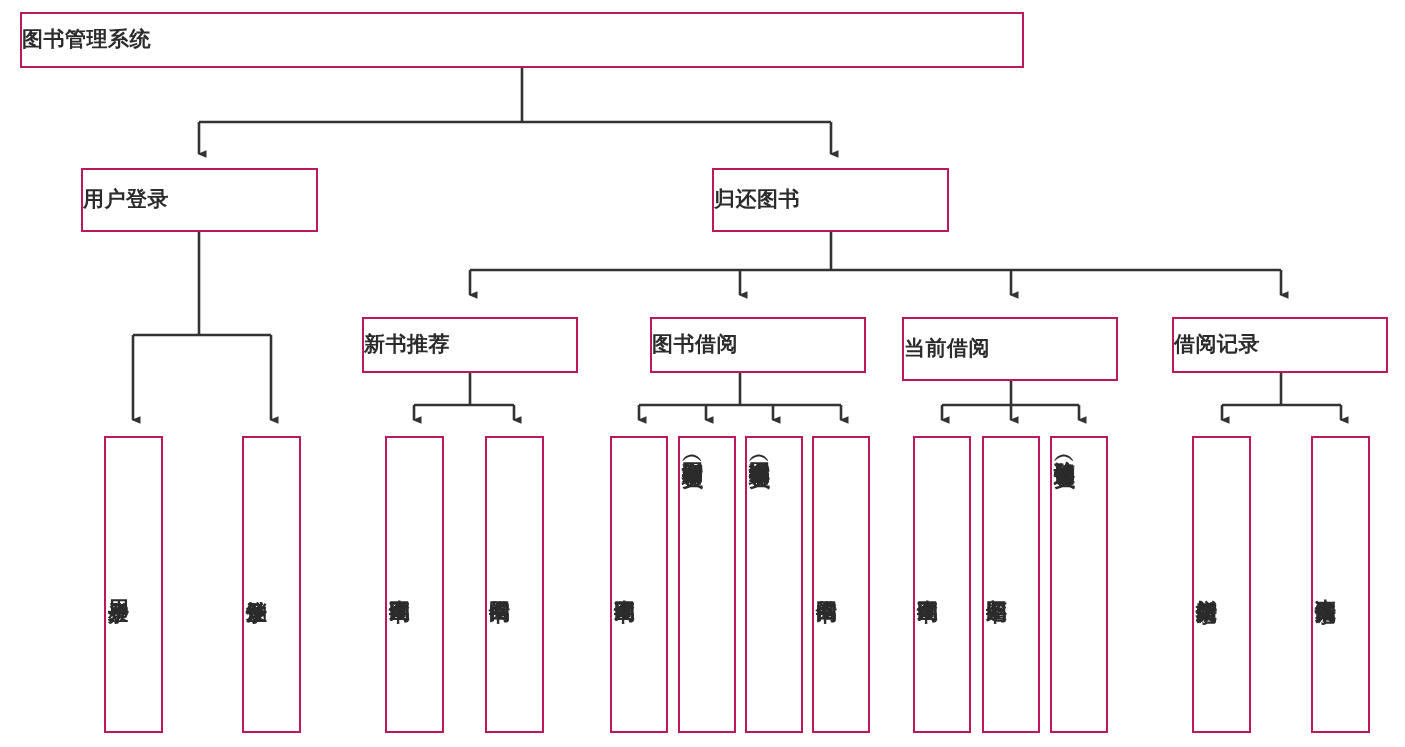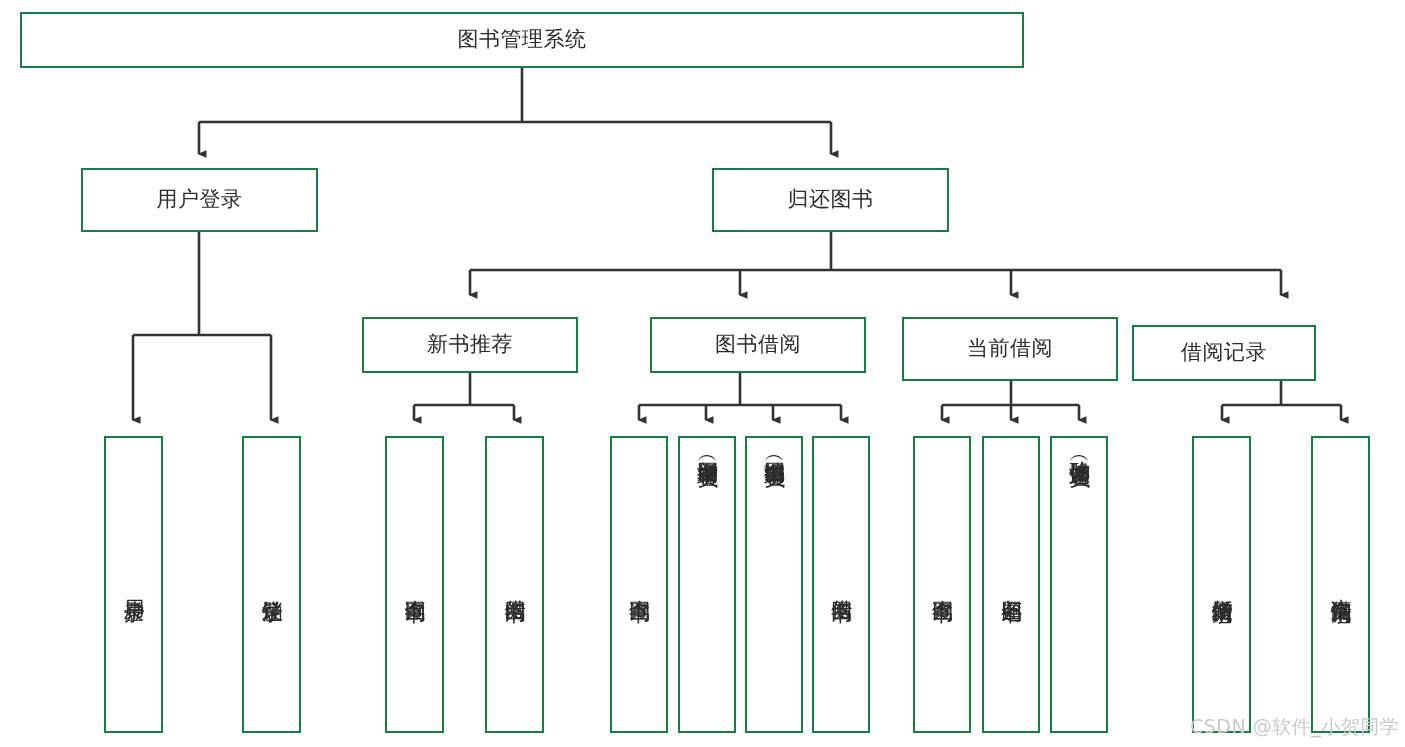--- a/index.html
+++ b/index.html
@@ -21,25 +21,26 @@
     position: absolute;
     left: 0;
     top: 0;
     width: 1405px;
     height: 747px;
   }
   .node-box {
     position: absolute;
     box-sizing: border-box;
     background: #ffffff;
-    border: 2px solid #15803d;
+    border: 2px solid #be185d;
     display: flex;
     align-items: center;
-    justify-content: center;
+    justify-content: flex-start;
     overflow: hidden;
+    font-weight: bold;
   }
   .node-label-h {
     font-size: 21px;
     color: #2b2b2b;
     line-height: 1.1;
     white-space: nowrap;
     letter-spacing: 0.5px;
   }
   .node-label-v {
     font-size: 21px;
@@ -141,21 +142,21 @@
 
   <div class="node-box" style="left:362px; top:317px; width:216px; height:56px;">
     <span class="node-label-h">新书推荐</span>
   </div>
   <div class="node-box" style="left:632px; top:317px; width:216px; height:56px;margin-left:18px;">
     <span class="node-label-h">图书借阅</span>
   </div>
   <div class="node-box" style="left:902px; top:317px; width:216px; height:64px;">
     <span class="node-label-h">当前借阅</span>
   </div>
-  <div class="node-box" style="left:1132px; top:317px; width:184px; height:56px;margin-top:8px;">
+  <div class="node-box" style="left:1172px; top:317px; width:216px; height:56px;">
     <span class="node-label-h">借阅记录</span>
   </div>
 
   <div class="node-box node-vert center-v" style="left:104px; top:436px; width:59px; height:297px;">
     <span class="node-label-v">用户登录</span>
   </div>
   <div class="node-box node-vert center-v" style="left:242px; top:436px; width:59px; height:297px;">
     <span class="node-label-v">注销登录</span>
   </div>
 
@@ -189,15 +190,14 @@
     <span class="node-label-v">确认归还（管理员）</span>
   </div>
 
   <div class="node-box node-vert center-v" style="left:1192px; top:436px; width:59px; height:297px;">
     <span class="node-label-v">新增借阅记录</span>
   </div>
   <div class="node-box node-vert center-v" style="left:1311px; top:436px; width:59px; height:297px;">
     <span class="node-label-v">查询借阅记录</span>
   </div>
 
-  <div id="watermark">CSDN @软件_小贺同学</div>
 
 </div>
 
 </body></html>

